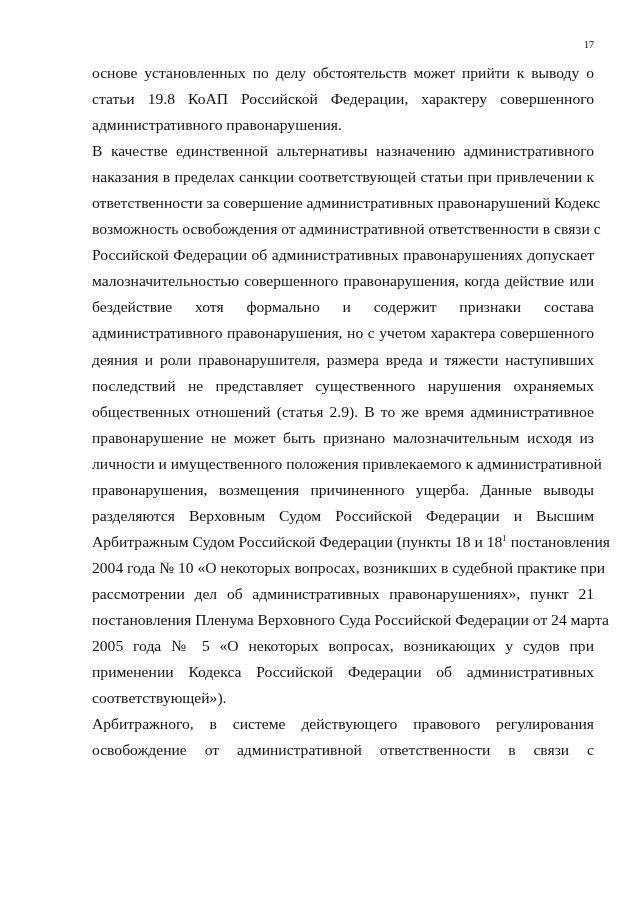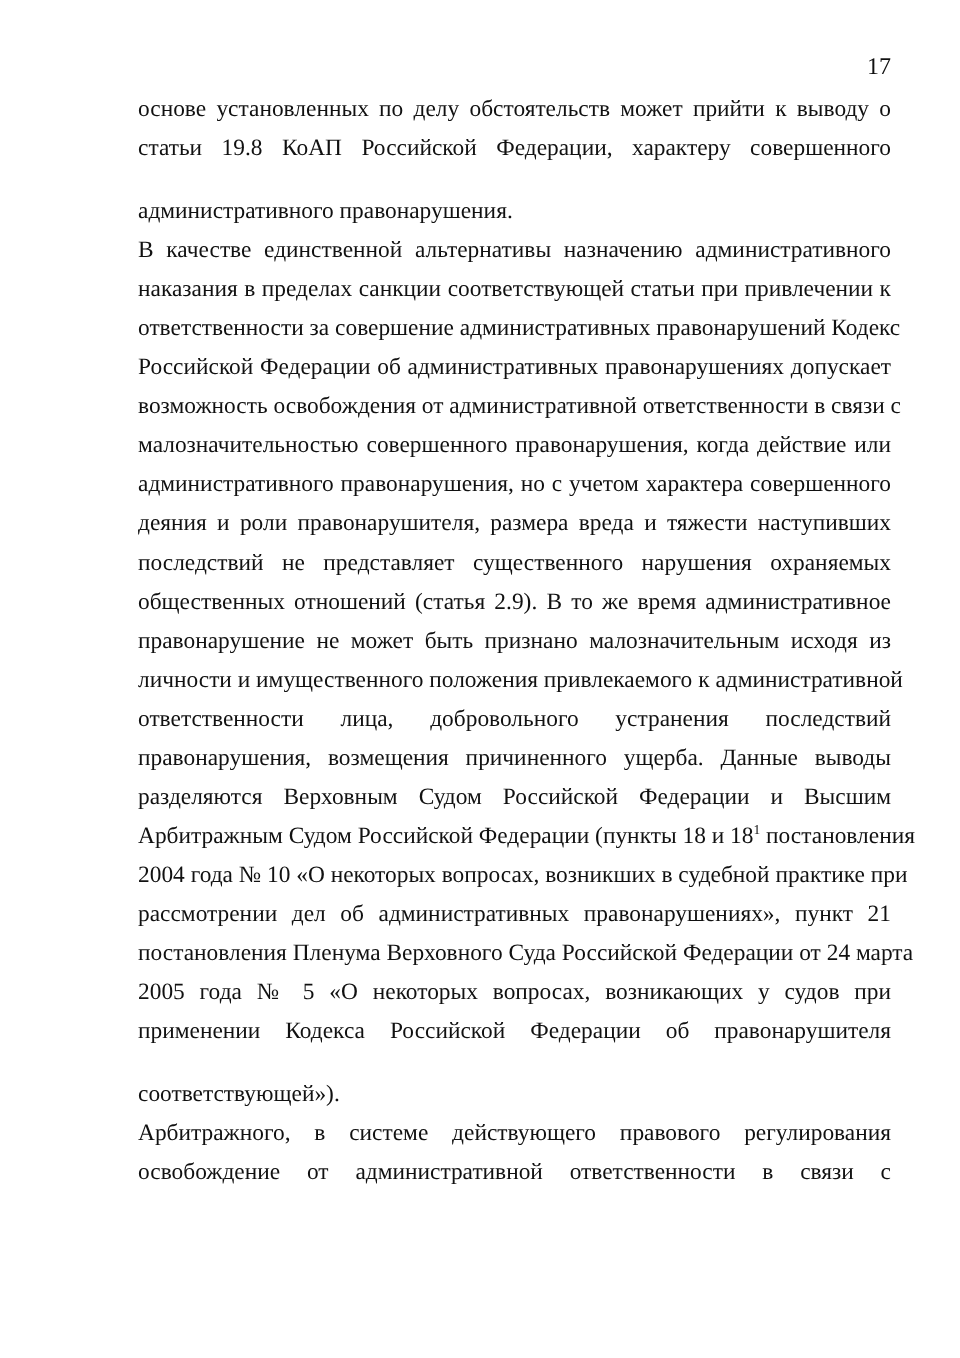--- a/index.html
+++ b/index.html
@@ -12,42 +12,41 @@
       height: 905px;
       position: relative;
       overflow: hidden;
       font-family: "Liberation Serif", serif;
       color: #111111;
     }
     .page-number {
       position: absolute;
       top: 36px;
       right: 46px;
-      font-size: 16px;
+      font-size: 10px;
       line-height: 18px;
     }
     .body-text {
       position: absolute;
       top: 60px;
       left: 92px;
       width: 502px;
       font-size: 15.6px;
     }
     .line {
       display: block;
       height: 26.05px;
       line-height: 26.05px;
       white-space: nowrap;
       text-align: justify;
       text-align-last: justify;
       overflow: visible;
     }
     .line.last {
       text-align-last: left;
-      margin-top: 16px;
     }
     sup {
       font-size: 9px;
       line-height: 0;
       vertical-align: 6px;
     }
   </style>
 </head>
 <body>
 
@@ -58,38 +57,38 @@
   <div>
     <span class="line">основе установленных по делу обстоятельств может прийти к выводу о</span>
     <span class="line">статьи 19.8 КоАП Российской Федерации, характеру совершенного</span>
     <span class="line last">административного правонарушения.</span>
   </div>
 
   <div>
     <span class="line">В качестве единственной альтернативы назначению административного</span>
     <span class="line">наказания в пределах санкции соответствующей статьи при привлечении к</span>
     <span class="line">ответственности за совершение административных правонарушений Кодекс</span>
+    <span class="line">возможность освобождения от административной ответственности в связи с</span>
     <span class="line">Российской Федерации об административных правонарушениях допускает</span>
-    <span class="line">возможность освобождения от административной ответственности в связи с</span>
     <span class="line">малозначительностью совершенного правонарушения, когда действие или</span>
+    <span class="line">бездействие хотя формально и содержит признаки состава</span>
     <span class="line">административного правонарушения, но с учетом характера совершенного</span>
     <span class="line">деяния и роли правонарушителя, размера вреда и тяжести наступивших</span>
     <span class="line">последствий не представляет существенного нарушения охраняемых</span>
     <span class="line">общественных отношений (статья 2.9). В то же время административное</span>
     <span class="line">правонарушение не может быть признано малозначительным исходя из</span>
     <span class="line">личности и имущественного положения привлекаемого к административной</span>
-    <span class="line">ответственности лица, добровольного устранения последствий</span>
     <span class="line">правонарушения, возмещения причиненного ущерба. Данные выводы</span>
     <span class="line">разделяются Верховным Судом Российской Федерации и Высшим</span>
     <span class="line"><span>Арбитражным Судом Российской Федерации (пункты 18 и 18</span><sup>1</sup><span> постановления</span></span>
     <span class="line">2004 года № 10 «О некоторых вопросах, возникших в судебной практике при</span>
     <span class="line">рассмотрении дел об административных правонарушениях», пункт 21</span>
     <span class="line">постановления Пленума Верховного Суда Российской Федерации от 24 марта</span>
     <span class="line">2005 года № 5 «О некоторых вопросах, возникающих у судов при</span>
-    <span class="line">применении Кодекса Российской Федерации об правонарушителя</span>
+    <span class="line">применении Кодекса Российской Федерации об административных</span>
     <span class="line last">соответствующей»).</span>
   </div>
 
   <div>
     <span class="line">Арбитражного, в системе действующего правового регулирования</span>
     <span class="line">освобождение от административной ответственности в связи с</span>
   </div>
 
 </div>
 

